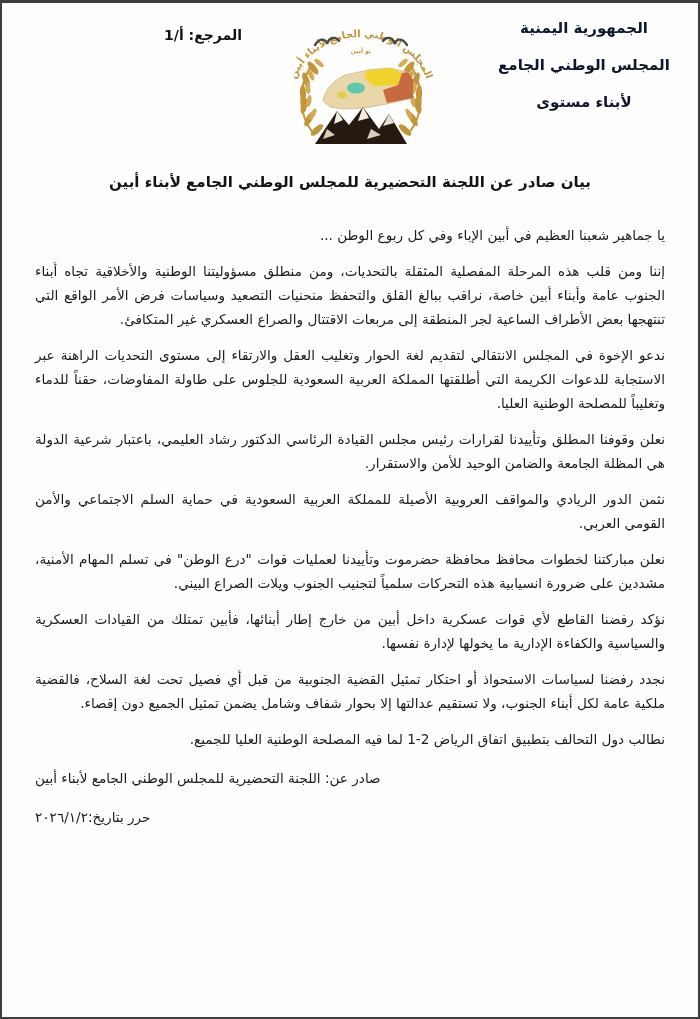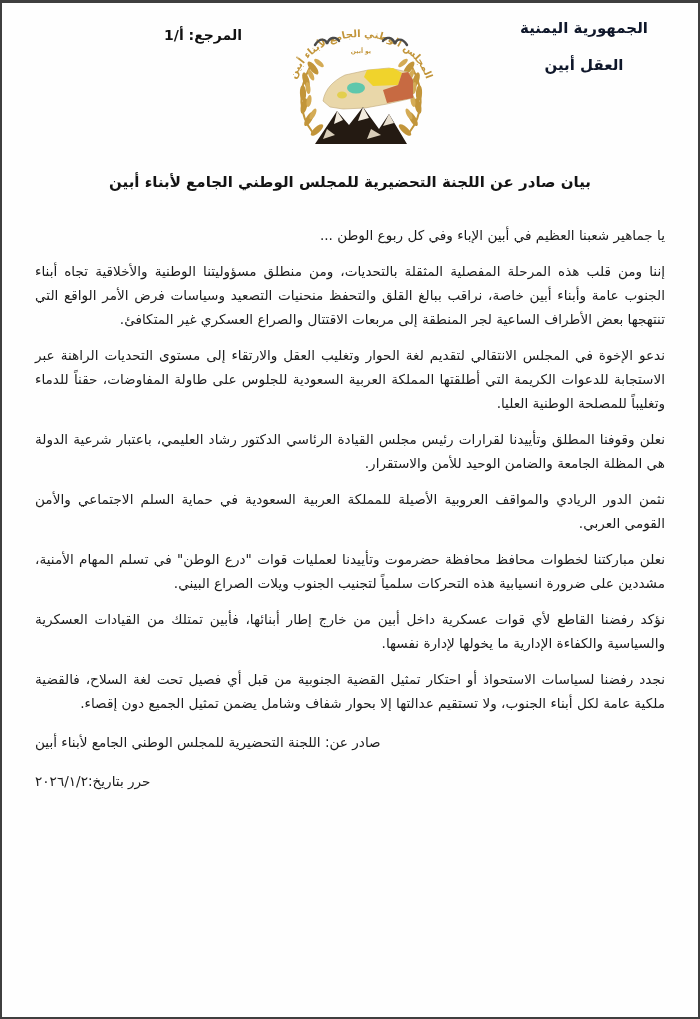--- a/index.html
+++ b/index.html
@@ -78,21 +78,22 @@
 </style>
 </head>
 <body>
 
 <div class="page">
 
   <header class="header">
 
     <div class="org-block">
       <div class="org-line">الجمهورية اليمنية</div>
-      <div class="org-line">العقل أبين</div>
+      <div class="org-line">المجلس الوطني الجامع</div>
+      <div class="org-line">لأبناء مستوى</div>
     </div>
 
     <div class="logo-block">
       <svg viewBox="0 0 172 134" xmlns="http://www.w3.org/2000/svg">
 
         <g id="wreathL">
           <path d="M38,122 C24,104 22,80 35,56" stroke="#c2953a" stroke-width="2" fill="none"></path>
           <ellipse cx="38" cy="57" rx="3.1" ry="8" fill="#c2953a" transform="rotate(-38 38 57)"></ellipse>
           <ellipse cx="31" cy="69" rx="3.1" ry="8" fill="#c2953a" transform="rotate(-18 31 69)"></ellipse>
           <ellipse cx="28" cy="82" rx="3.1" ry="8" fill="#c2953a" transform="rotate(-3 28 82)"></ellipse>
@@ -147,17 +148,18 @@
 
   <main class="body-text">
     <p class="opening">يا جماهير شعبنا العظيم في أبين الإباء وفي كل ربوع الوطن ...</p>
     <p>إننا ومن قلب هذه المرحلة المفصلية المثقلة بالتحديات، ومن منطلق مسؤوليتنا الوطنية والأخلاقية تجاه أبناء الجنوب عامة وأبناء أبين خاصة، نراقب ببالغ القلق والتحفظ منحنيات التصعيد وسياسات فرض الأمر الواقع التي تنتهجها بعض الأطراف الساعية لجر المنطقة إلى مربعات الاقتتال والصراع العسكري غير المتكافئ.</p>
     <p>ندعو الإخوة في المجلس الانتقالي لتقديم لغة الحوار وتغليب العقل والارتقاء إلى مستوى التحديات الراهنة عبر الاستجابة للدعوات الكريمة التي أطلقتها المملكة العربية السعودية للجلوس على طاولة المفاوضات، حقناً للدماء وتغليباً للمصلحة الوطنية العليا.</p>
     <p>نعلن وقوفنا المطلق وتأييدنا لقرارات رئيس مجلس القيادة الرئاسي الدكتور رشاد العليمي، باعتبار شرعية الدولة هي المظلة الجامعة والضامن الوحيد للأمن والاستقرار.</p>
     <p>نثمن الدور الريادي والمواقف العروبية الأصيلة للمملكة العربية السعودية في حماية السلم الاجتماعي والأمن القومي العربي.</p>
     <p>نعلن مباركتنا لخطوات محافظ محافظة حضرموت وتأييدنا لعمليات قوات "درع الوطن" في تسلم المهام الأمنية، مشددين على ضرورة انسيابية هذه التحركات سلمياً لتجنيب الجنوب ويلات الصراع البيني.</p>
     <p>نؤكد رفضنا القاطع لأي قوات عسكرية داخل أبين من خارج إطار أبنائها، فأبين تمتلك من القيادات العسكرية والسياسية والكفاءة الإدارية ما يخولها لإدارة نفسها.</p>
     <p>نجدد رفضنا لسياسات الاستحواذ أو احتكار تمثيل القضية الجنوبية من قبل أي فصيل تحت لغة السلاح، فالقضية ملكية عامة لكل أبناء الجنوب، ولا تستقيم عدالتها إلا بحوار شفاف وشامل يضمن تمثيل الجميع دون إقصاء.</p>
+    <p>نطالب دول التحالف بتطبيق اتفاق الرياض 2-1 لما فيه المصلحة الوطنية العليا للجميع.</p>
     <p class="sign">صادر عن: اللجنة التحضيرية للمجلس الوطني الجامع لأبناء أبين</p>
     <p class="sign">حرر بتاريخ:٢٠٢٦/١/٢</p>
   </main>
 
 </div>
 
 </body></html>

